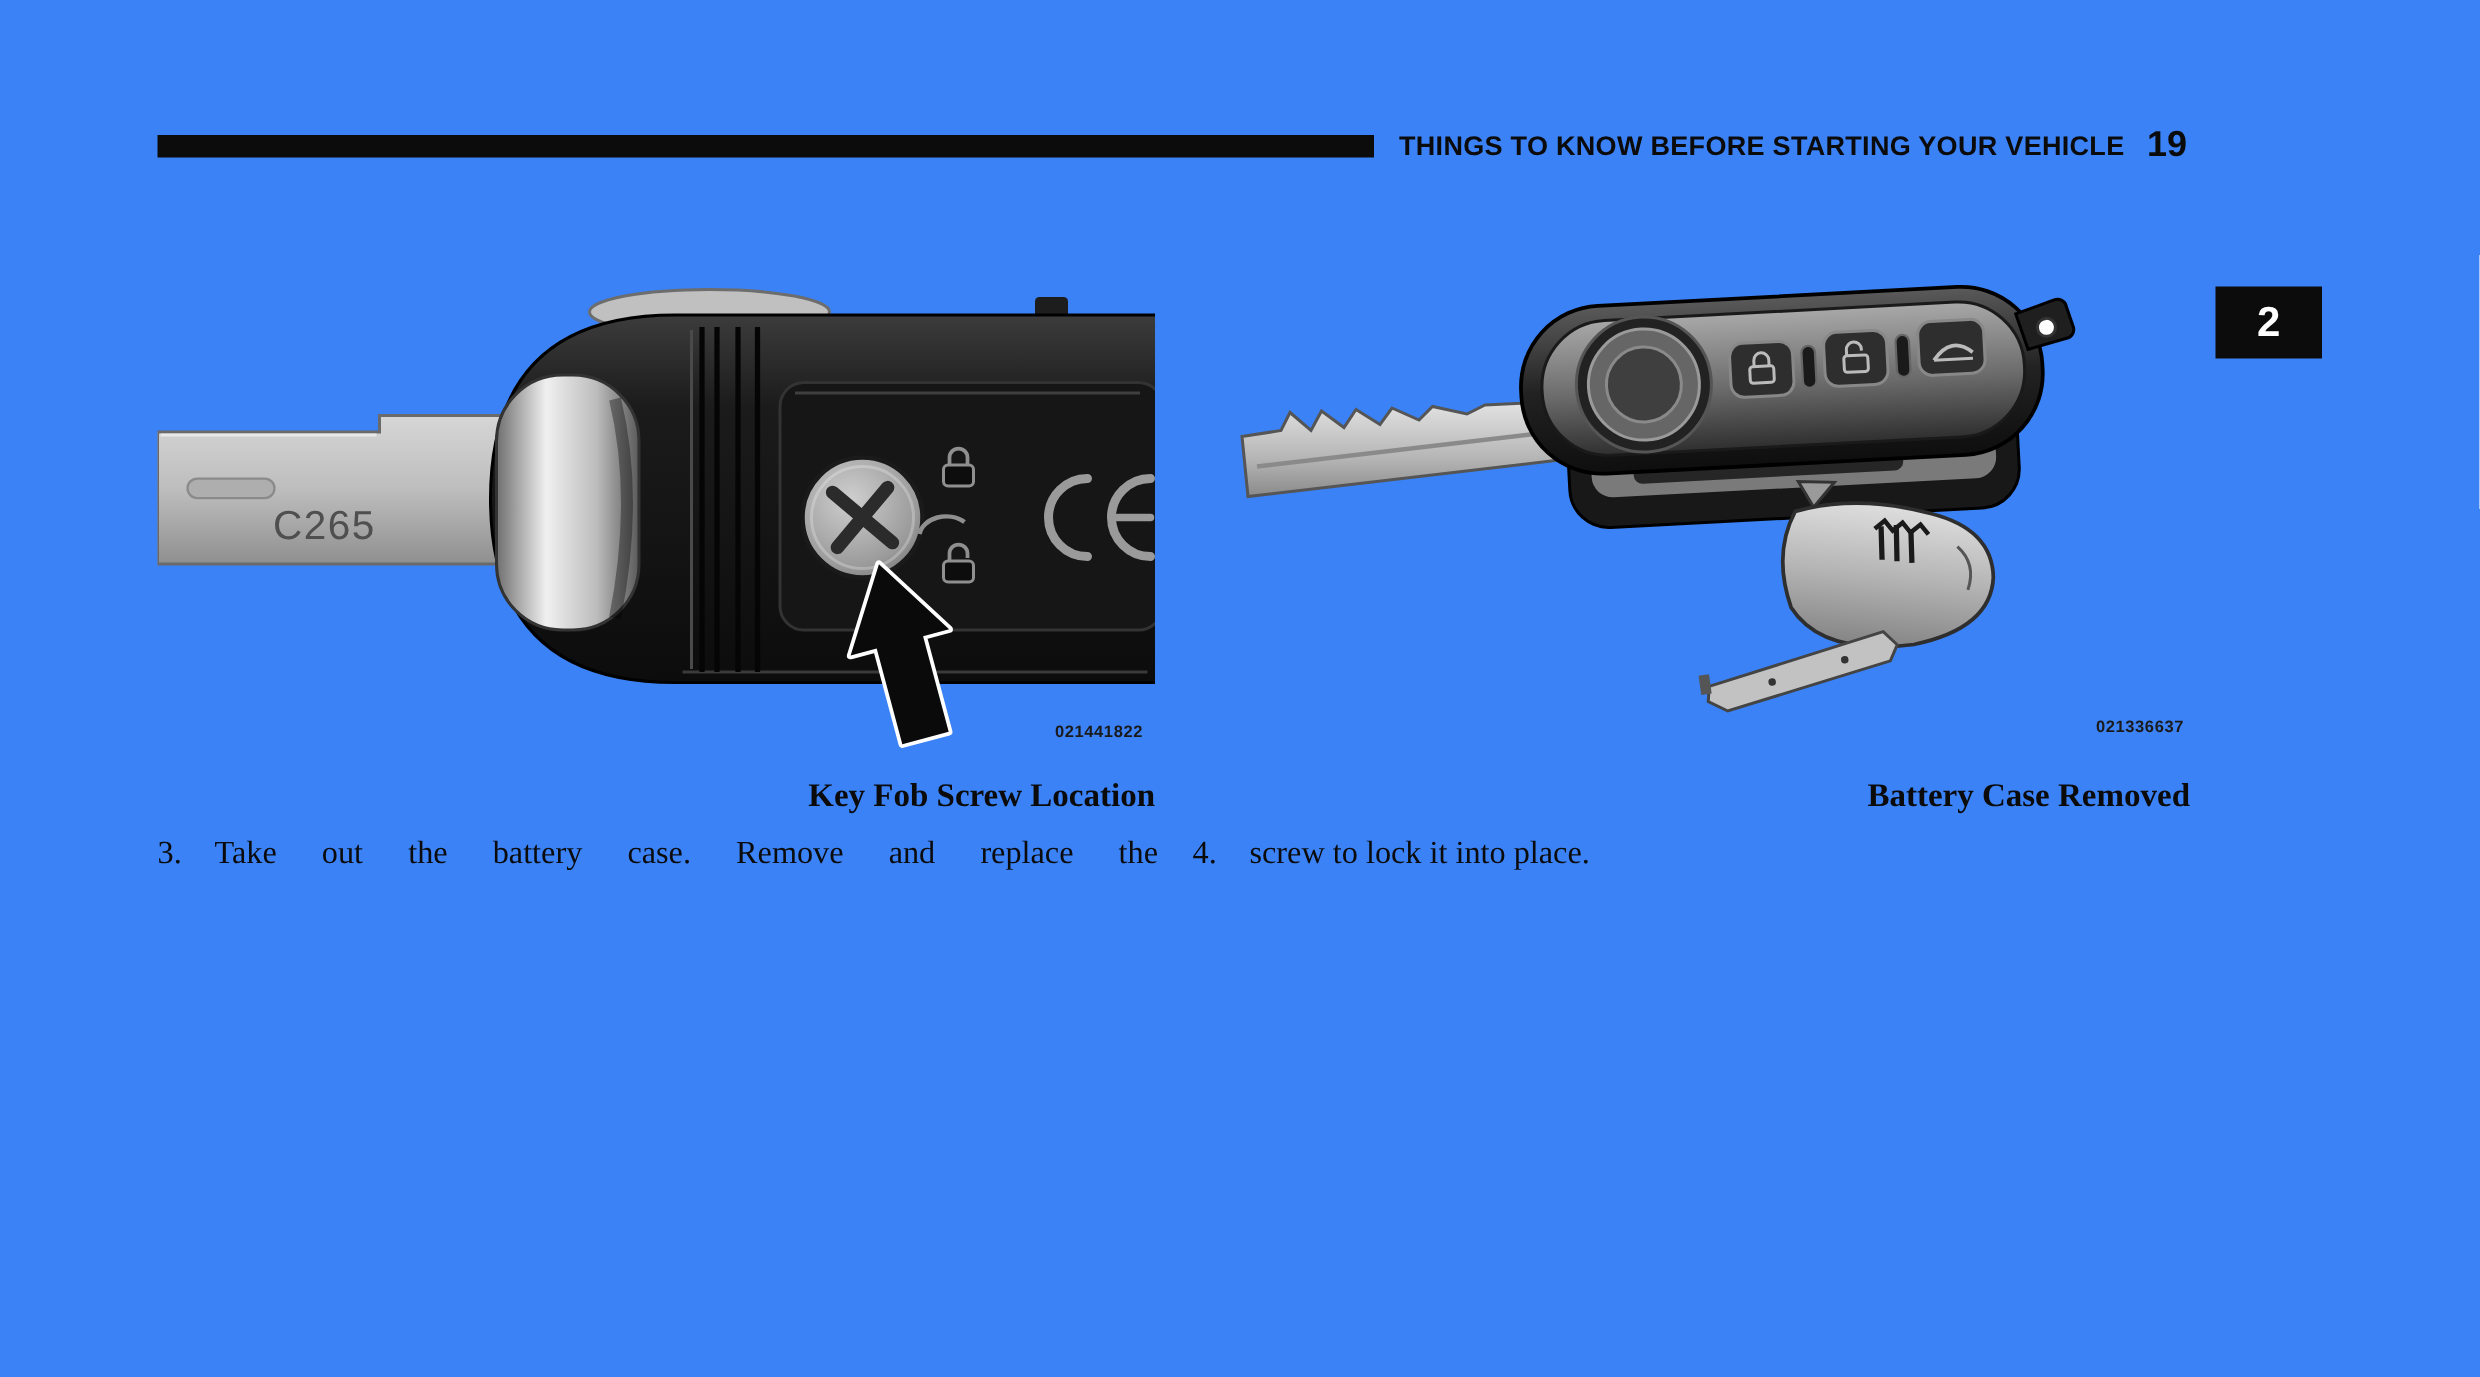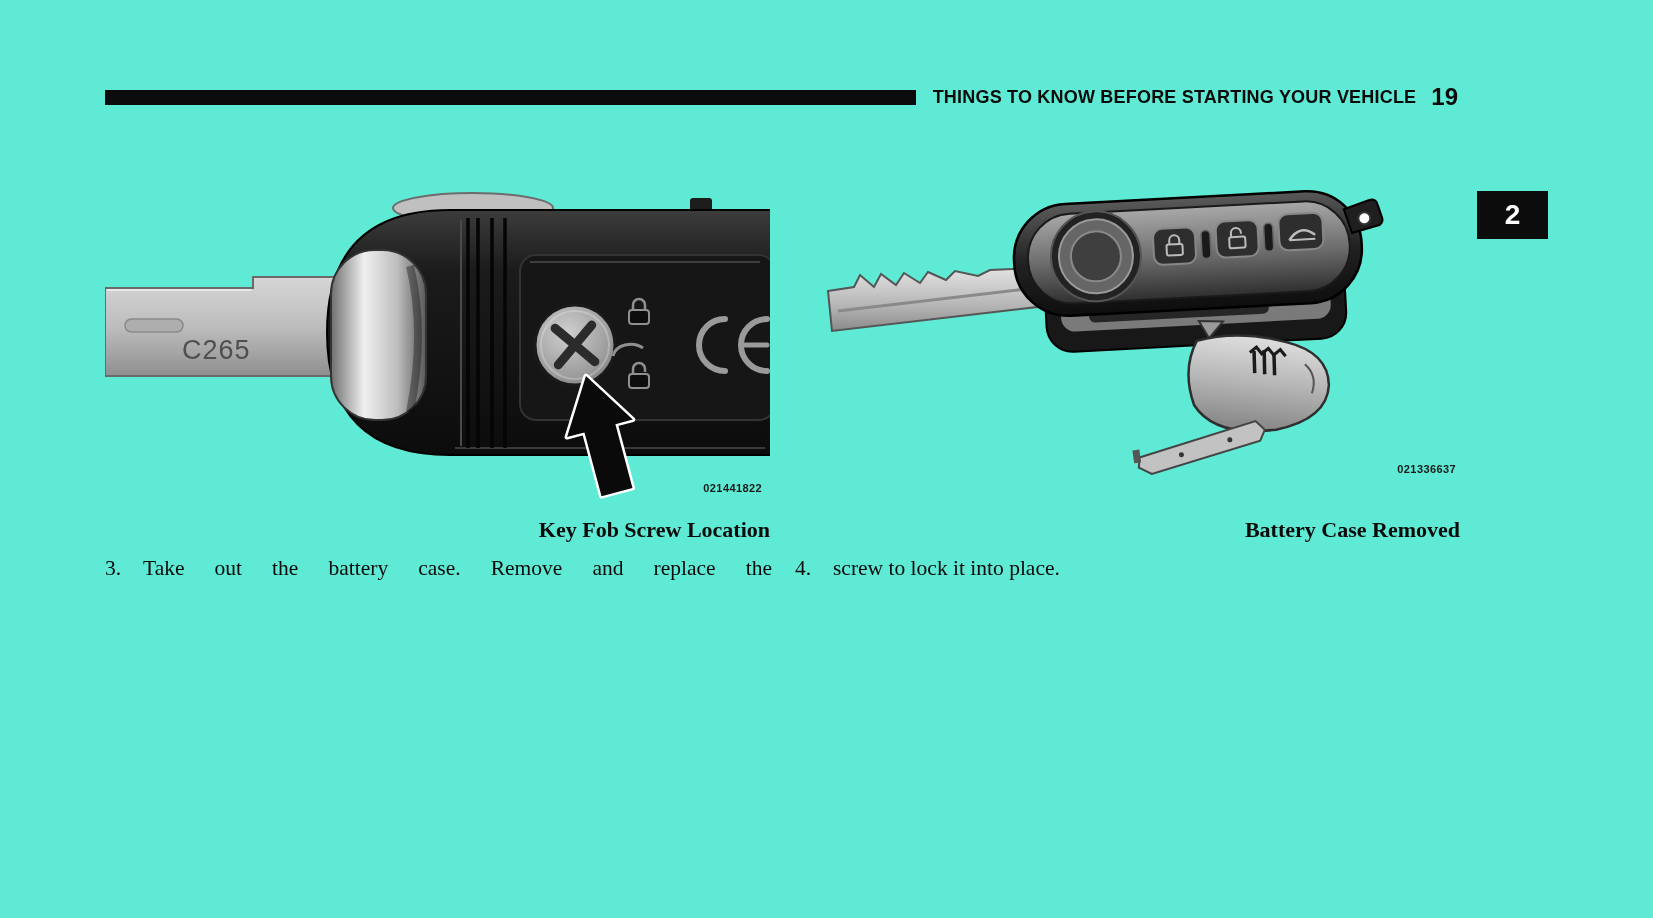--- a/index.html
+++ b/index.html
@@ -1,18 +1,18 @@
 <!DOCTYPE html>
 <html><head>
 <meta charset="utf-8">
 <style>
   * { margin:0; padding:0; box-sizing:border-box; }
   html, body { width:1653px; height:918px; background:#ffffff; }
   body { position:relative; font-family:"Liberation Serif", serif; color:#0d0d0d; overflow:hidden; }
-  .page { position:absolute; inset:0; background:#5eead4; }
+  .page { position:absolute; inset:0; background:#3b82f6; }
 
   
   .header { position:absolute; left:105px; top:84px; width:1353px; height:26px;
             display:flex; align-items:center;
             font-family:"Liberation Sans", sans-serif; font-weight:bold; }
   .header-rule { flex:1 1 auto; height:15px; background:#0c0c0c; margin-right:17px; }
   .header-title { font-size:18px; letter-spacing:0.2px; white-space:nowrap; color:#0b0b0b; }
   .header-page { font-size:24px; margin-left:15px; color:#0b0b0b; }
 
   
@@ -21,21 +21,21 @@
               font-family:"Liberation Sans", sans-serif; font-weight:bold; font-size:28px; }
 
   
   .figure { position:absolute; }
   .fig-left  { left:105px; top:178px; width:665px; height:324px; }
   .fig-right { left:818px; top:175px; width:645px; height:322px; }
   .figure svg { display:block; width:100%; height:100%; }
   .figure-id { position:absolute; font-family:"Liberation Sans", sans-serif; font-weight:bold;
                font-size:11px; color:#1a1a1a; letter-spacing:0.4px; }
   .fig-left  .figure-id { right:8px; bottom:8px; }
-  .fig-right .figure-id { right:7px; bottom:22px;text-align:right; }
+  .fig-right .figure-id { right:7px; bottom:6px;text-align:right; }
 
   
   .caption { position:absolute; top:517px; text-align:right; font-weight:bold;
              font-size:22px; font-family:"Liberation Serif", serif; color:#0b0b0b; }
   .caption-left  { left:105px; width:665px; }
   .caption-right { left:795px; width:665px; }
 
   
   .instruction { position:absolute; top:551px; width:667px; display:flex;
                  font-size:21.5px; line-height:35px; color:#0b0b0b; }

